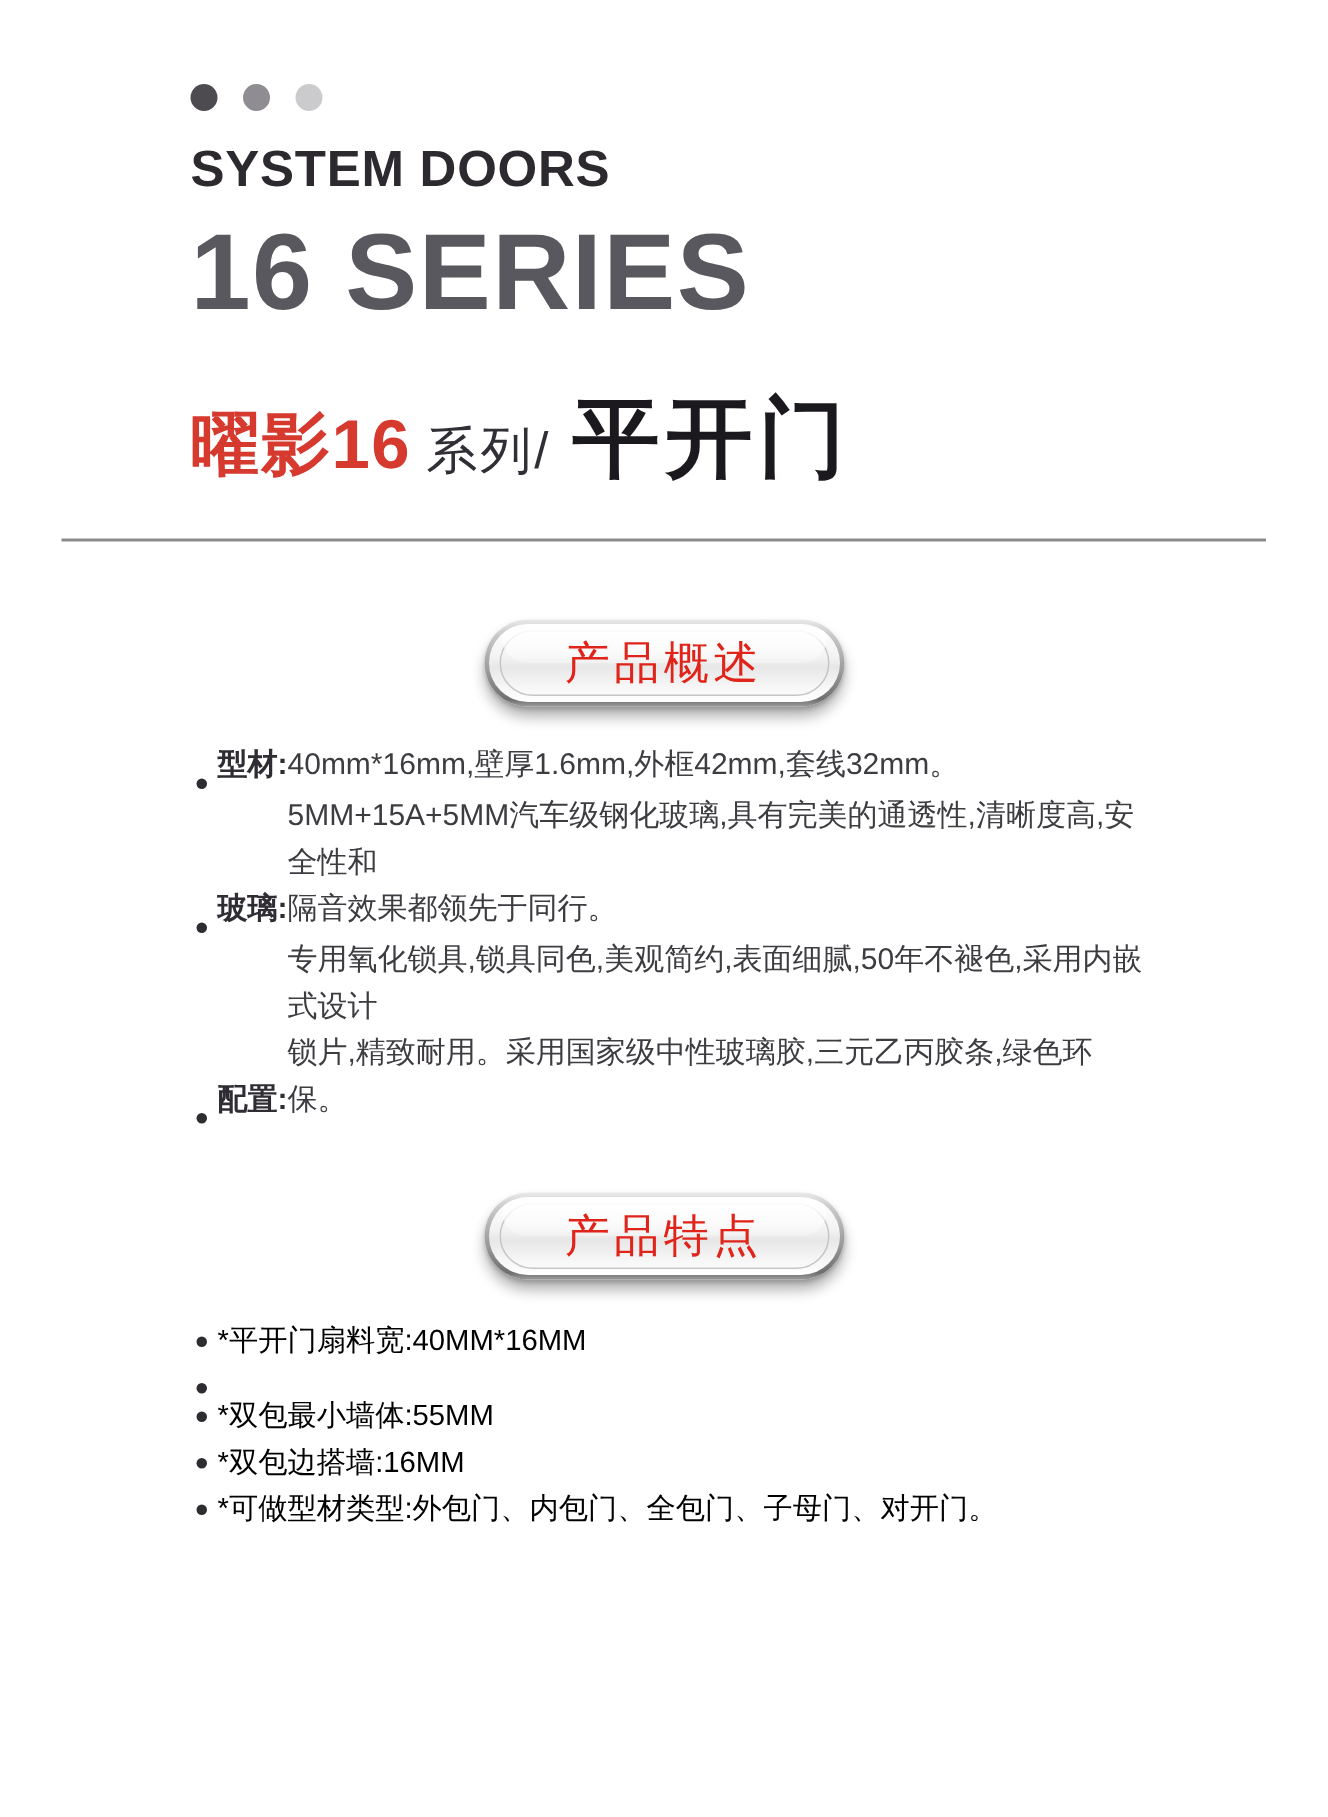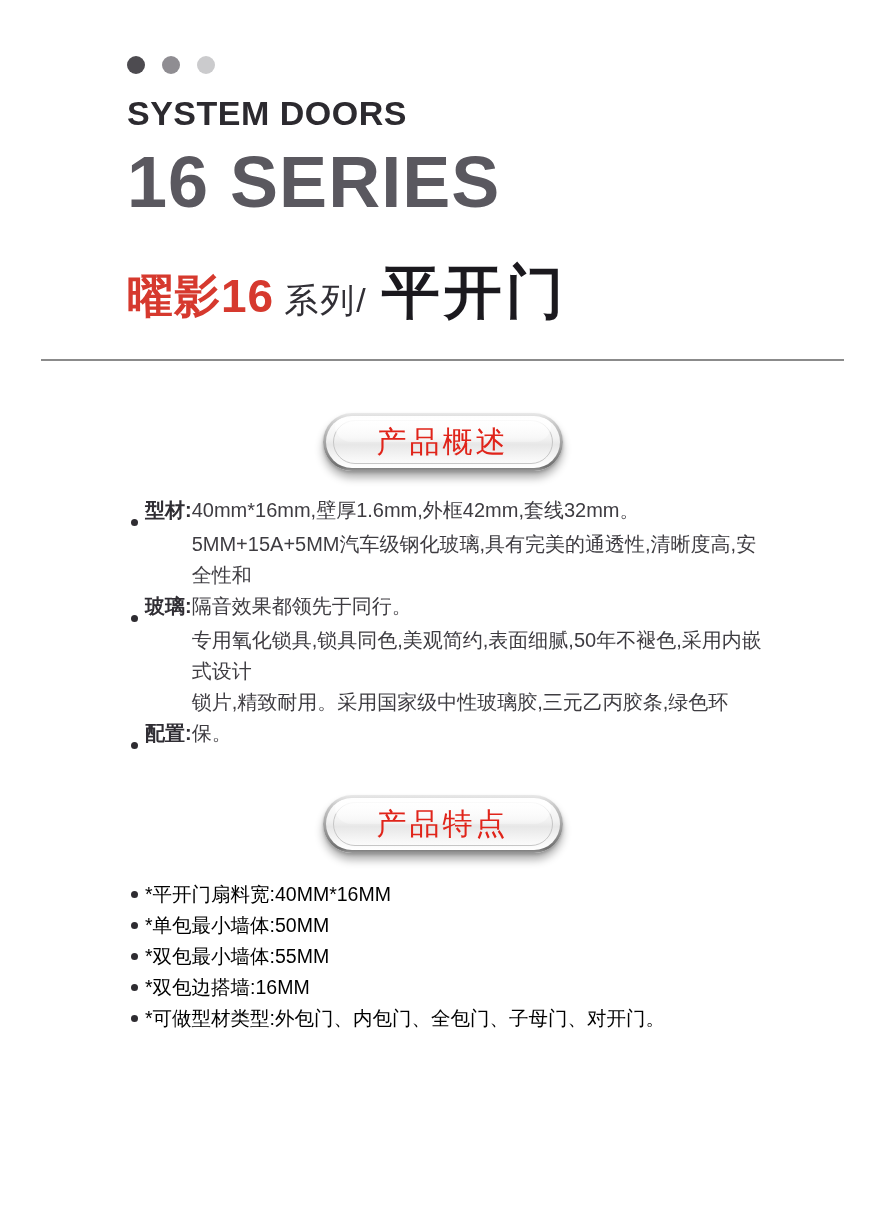--- a/index.html
+++ b/index.html
@@ -134,21 +134,20 @@
   </div>
 
   <div class="content">
     <div class="flist">
       <div class="frow">
         <span class="bdot"></span>
         <span>*平开门扇料宽:40MM*16MM</span>
       </div>
       <div class="frow">
         <span class="bdot"></span>
-        <span>*单包最小墙体:50MM</span>
       </div>
       <div class="frow">
         <span class="bdot"></span>
         <span>*双包最小墙体:55MM</span>
       </div>
       <div class="frow">
         <span class="bdot"></span>
         <span>*双包边搭墙:16MM</span>
       </div>
       <div class="frow">

